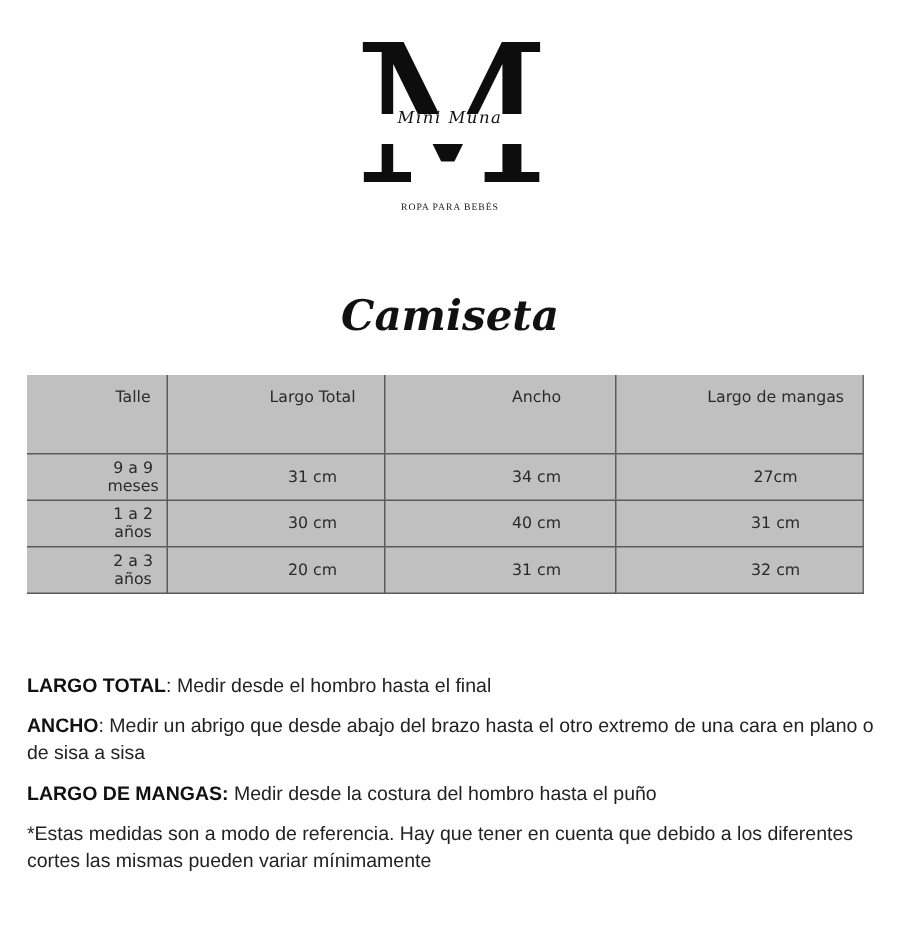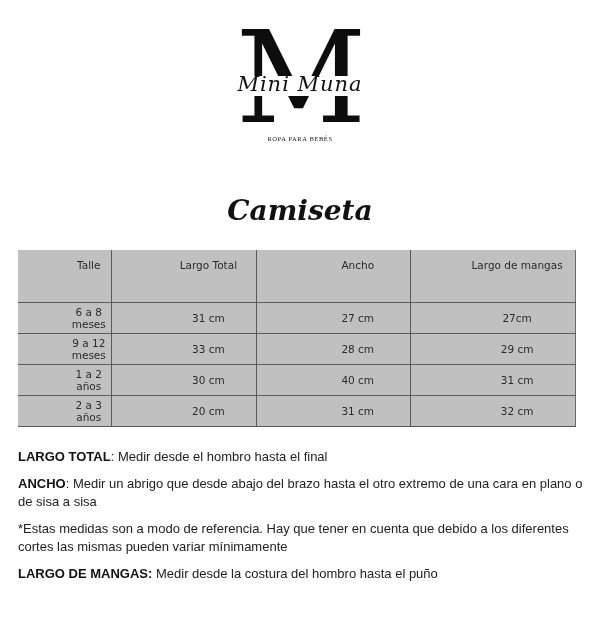--- a/index.html
+++ b/index.html
@@ -44,21 +44,21 @@
       background: #ffffff;
     }
     .logo-script {
       position: absolute;
       left: 0;
       top: 62px;
       width: 200px;
       text-align: center;
       font-family: "DejaVu Serif", serif;
       font-style: italic;
-      font-size: 21px;
+      font-size: 11px;
       letter-spacing: 1px;
       color: #111;
     }
     .logo-tagline {
       position: absolute;
       left: 0;
       top: 125px;
       width: 200px;
       text-align: center;
       font-family: "Liberation Serif", serif;
@@ -152,30 +152,24 @@
   <thead>
     <tr>
       <th class="col-talle">Talle</th>
       <th class="col-largo">Largo Total</th>
       <th class="col-ancho">Ancho</th>
       <th class="col-mangas">Largo de mangas</th>
     </tr>
   </thead>
   <tbody>
     <tr>
-      <td>6 a 8 meses</td>
+      <td>9 a 9 meses</td>
       <td>31 cm</td>
-      <td>27 cm</td>
+      <td>34 cm</td>
       <td>27cm</td>
-    </tr>
-    <tr>
-      <td>9 a 12 meses</td>
-      <td>33 cm</td>
-      <td>28 cm</td>
-      <td>29 cm</td>
     </tr>
     <tr>
       <td>1 a 2 años</td>
       <td>30 cm</td>
       <td>40 cm</td>
       <td>31 cm</td>
     </tr>
     <tr>
       <td>2 a 3 años</td>
       <td>20 cm</td>
@@ -186,18 +180,18 @@
 </table>
 
 <div class="notes">
   <p class="note">
     <span class="term">LARGO TOTAL</span><span>: </span><span>Medir desde el hombro hasta el final</span>
   </p>
   <p class="note">
     <span class="term">ANCHO</span><span>: </span><span>Medir un abrigo que desde abajo del brazo hasta el otro extremo de una cara en plano o de sisa a sisa</span>
   </p>
   <p class="note">
-    <span>*Estas medidas son a modo de referencia. Hay que tener en cuenta que debido a los diferentes cortes las mismas pueden variar mínimamente</span>
+    <span class="term">LARGO DE MANGAS:</span><span> </span><span>Medir desde la costura del hombro hasta el puño</span>
   </p>
   <p class="note">
-    <span class="term">LARGO DE MANGAS:</span><span> </span><span>Medir desde la costura del hombro hasta el puño</span>
+    <span>*Estas medidas son a modo de referencia. Hay que tener en cuenta que debido a los diferentes cortes las mismas pueden variar mínimamente</span>
   </p>
 </div>
 
 </body></html>

